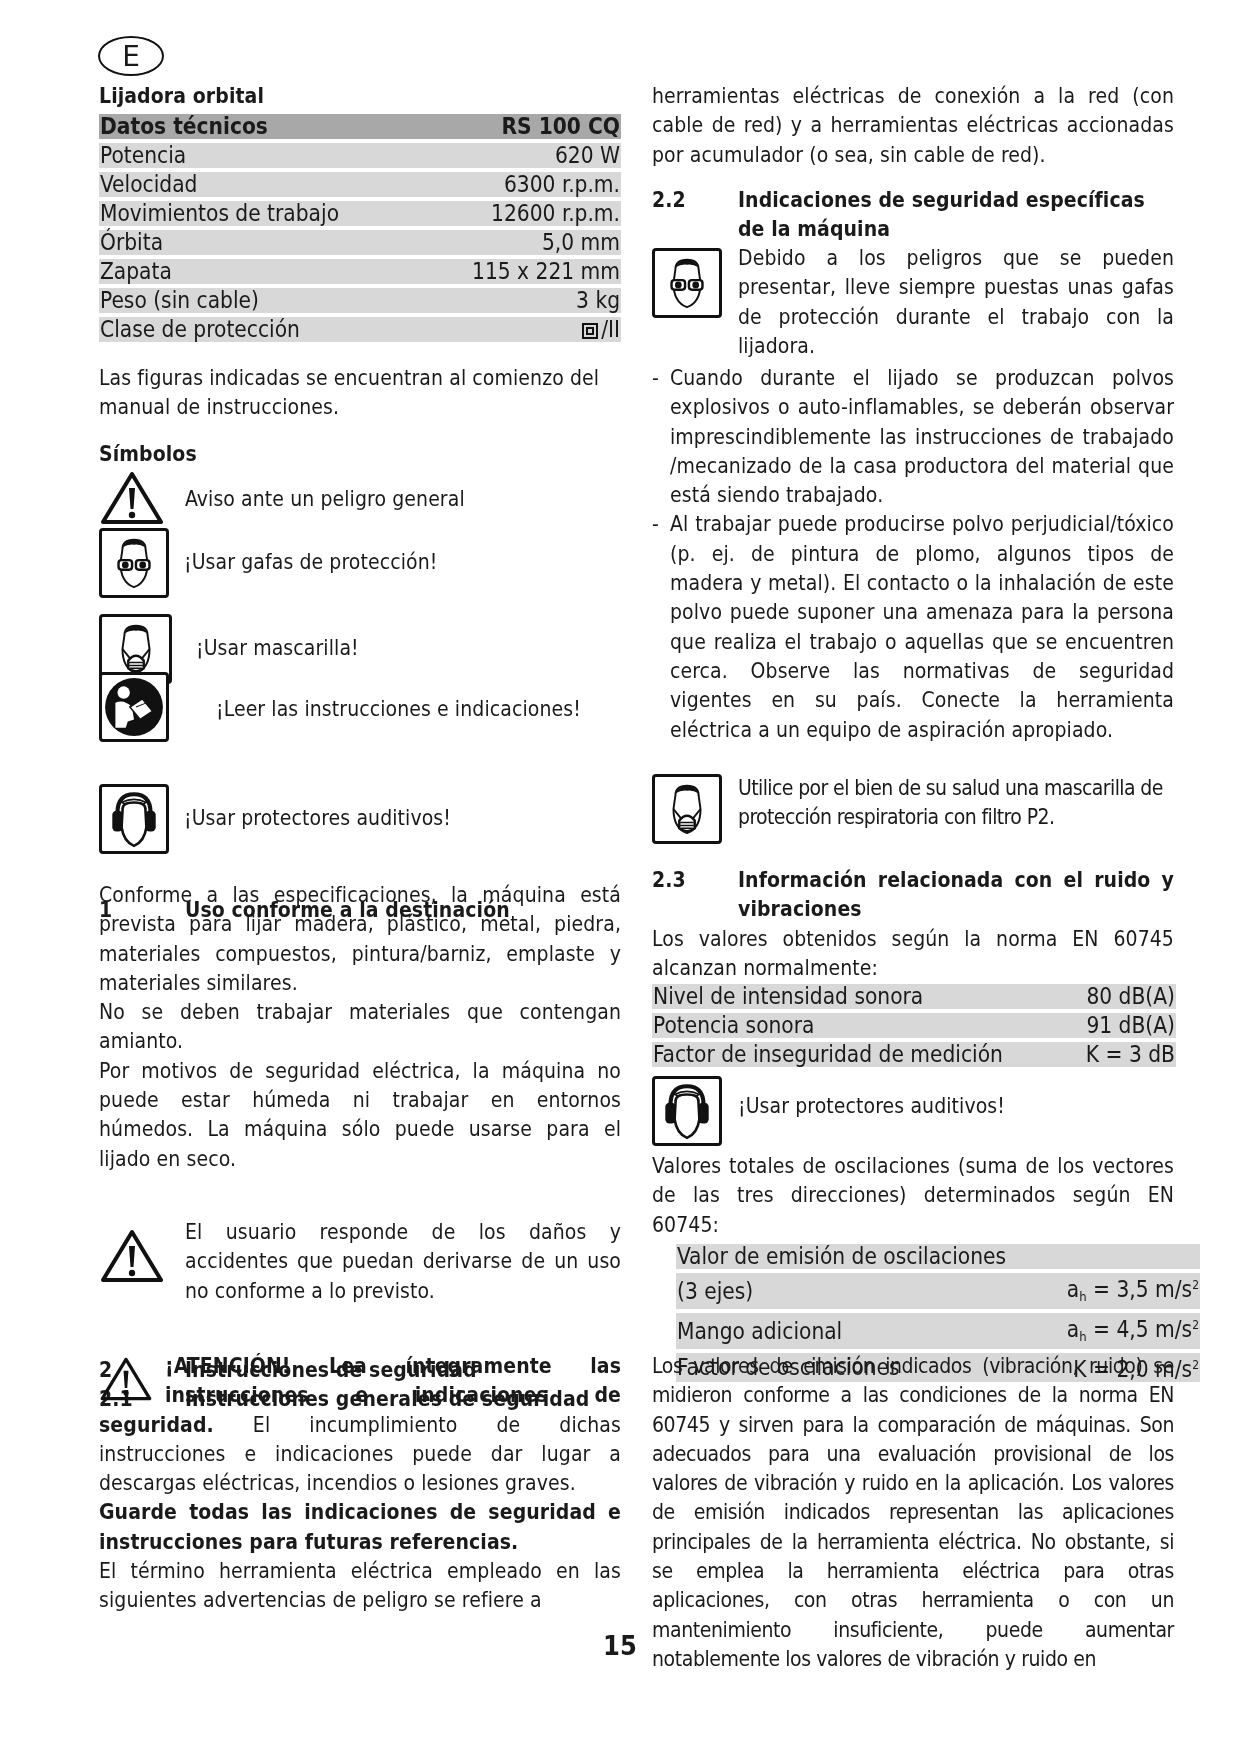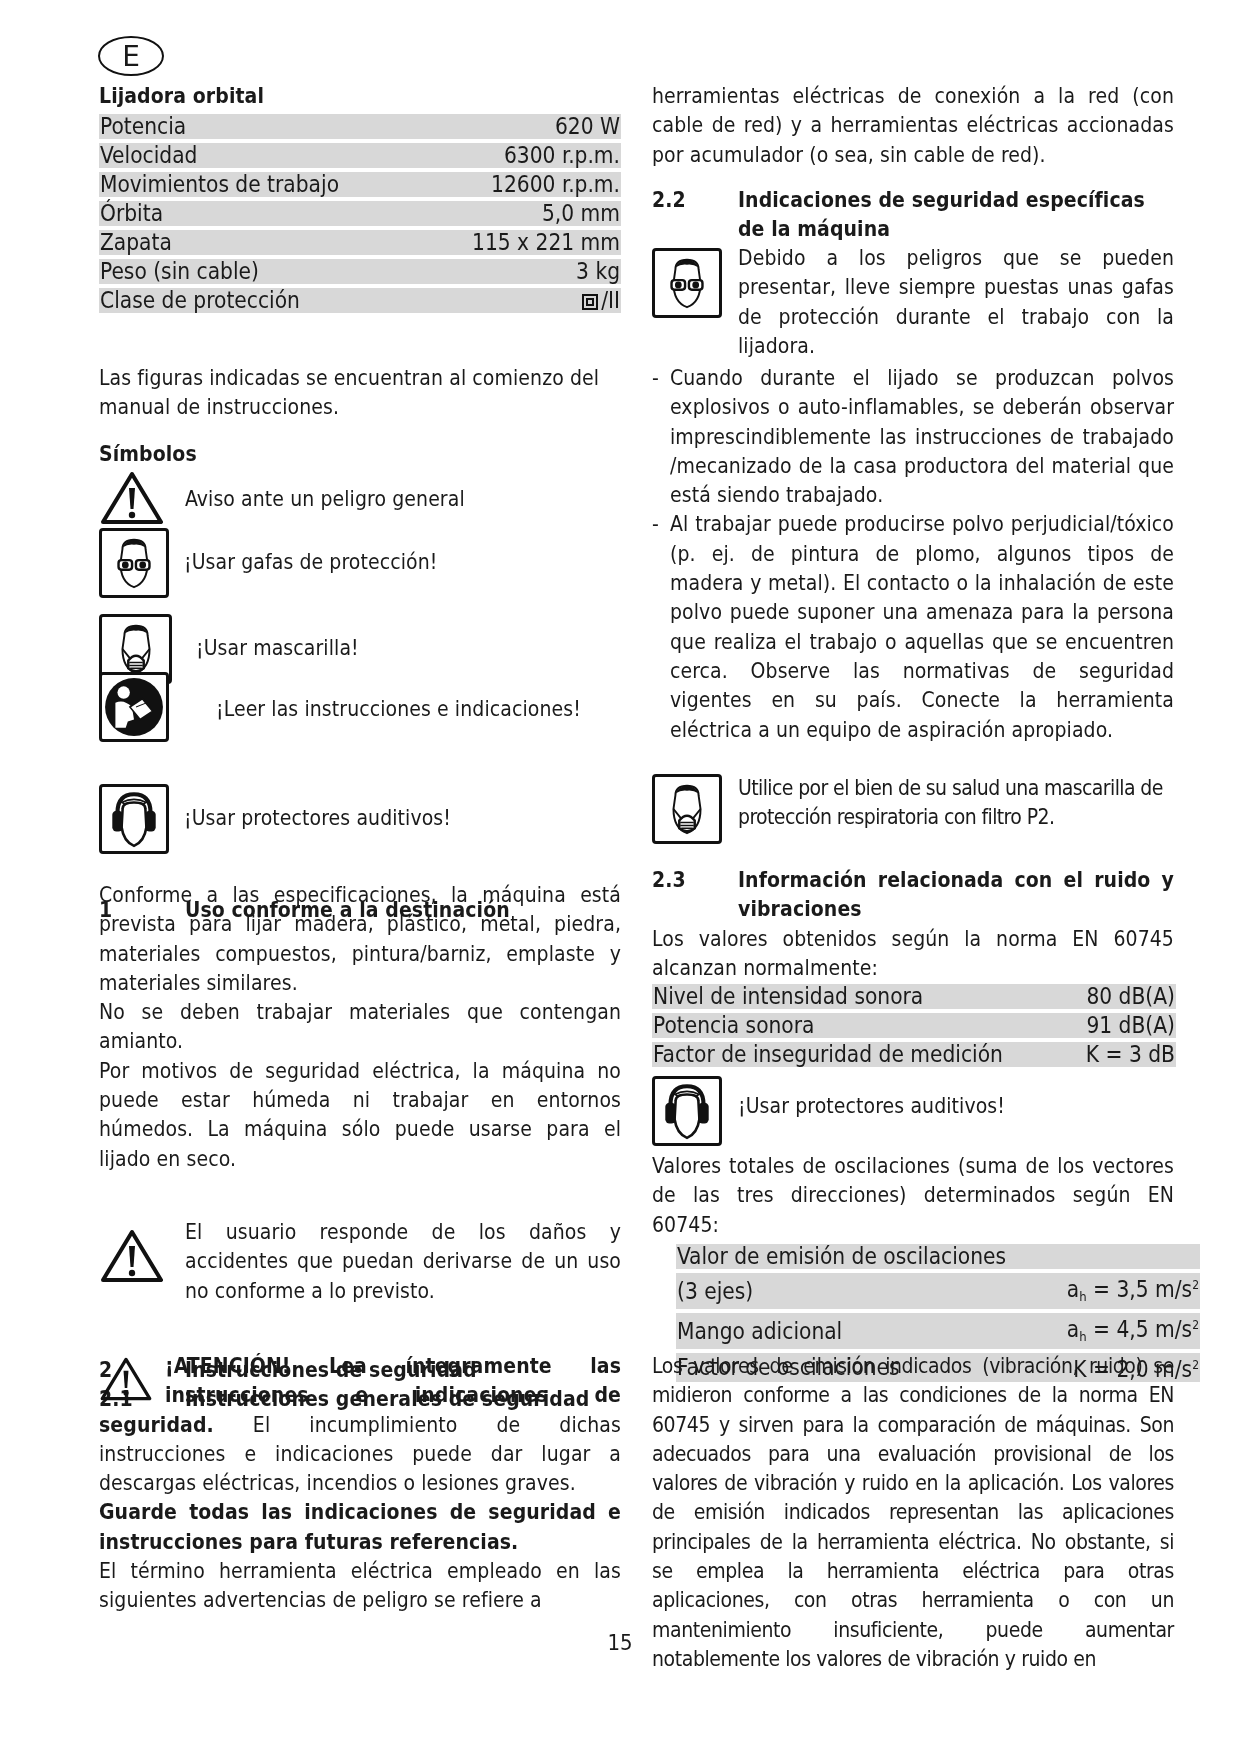--- a/index.html
+++ b/index.html
@@ -25,21 +25,21 @@
               display:flex; align-items:center; justify-content:center; flex:none; background:#fff; }
   .icon-tri { width:66px; height:56px; flex:none; }
   .sec-head { display:flex;justify-content:flex-end; }
   .sec-num { width:86px; flex:none; font-weight:bold; }
   .sec-title { flex:1; font-weight:bold; }
   .bullet { display:flex; }
   .bullet .dash { width:18px; flex:none; }
   .bullet .txt { flex:1; text-align:justify; }
   sub { font-size:13px; vertical-align:-4px; }
   sup { font-size:12px; vertical-align:8px; }
-  .pagenum { position:absolute; left:0; width:1240px; top:1630px; text-align:center; font-size:22px; }
+  .pagenum { position:absolute; left:0; width:1240px; top:1630px; text-align:center; font-size:27px;font-weight:bold; }
 </style>
 </head>
 <body>
 
 <svg width="0" height="0" style="position:absolute">
   <defs>
     <symbol id="tri" viewBox="0 0 66 56">
       <path d="M33 4 L62 52 L4 52 Z" fill="none" stroke="#111" stroke-width="4" stroke-linejoin="round"></path>
       <path d="M30 18 L36 18 L34.5 39 L31.5 39 Z" fill="#111"></path>
       <circle cx="33" cy="45" r="3.2" fill="#111"></circle>
@@ -79,20 +79,24 @@
 <div class="page">
 
   <div class="lang-badge">E</div>
 
   <div class="col col-left">
     <div class="t b" style="position:absolute; top:82px; left:0; width:522px;">Lijadora orbital</div>
 
     <div style="position:absolute; top:114px; left:0; width:522px;">
       <table class="tbl">
         <tbody>
+            <tr class="head">
+          <td>Datos técnicos</td>
+          <td class="r">RS 100 CQ</td>
+        </tr>
         <tr>
               <td>Potencia</td>
               <td class="r">620 W</td>
             </tr>
         <tr>
               <td>Velocidad</td>
               <td class="r">6300 r.p.m.</td>
             </tr>
         <tr>
               <td>Movimientos de trabajo</td>

